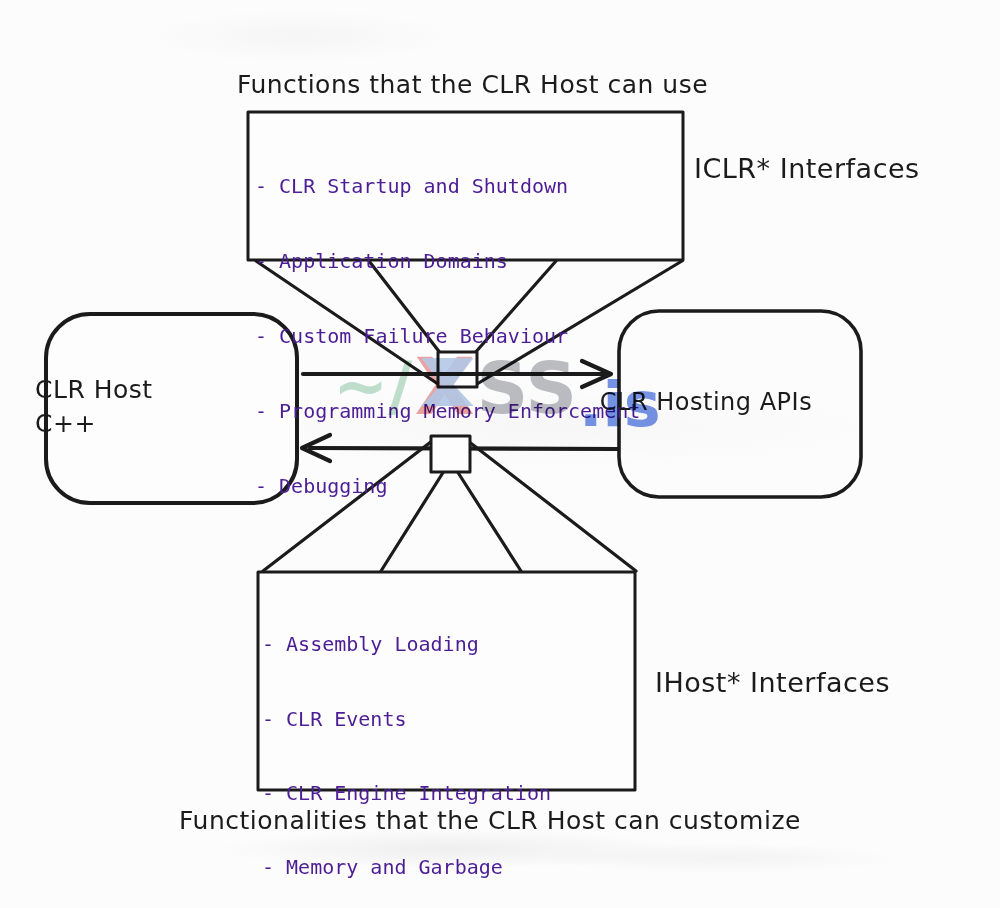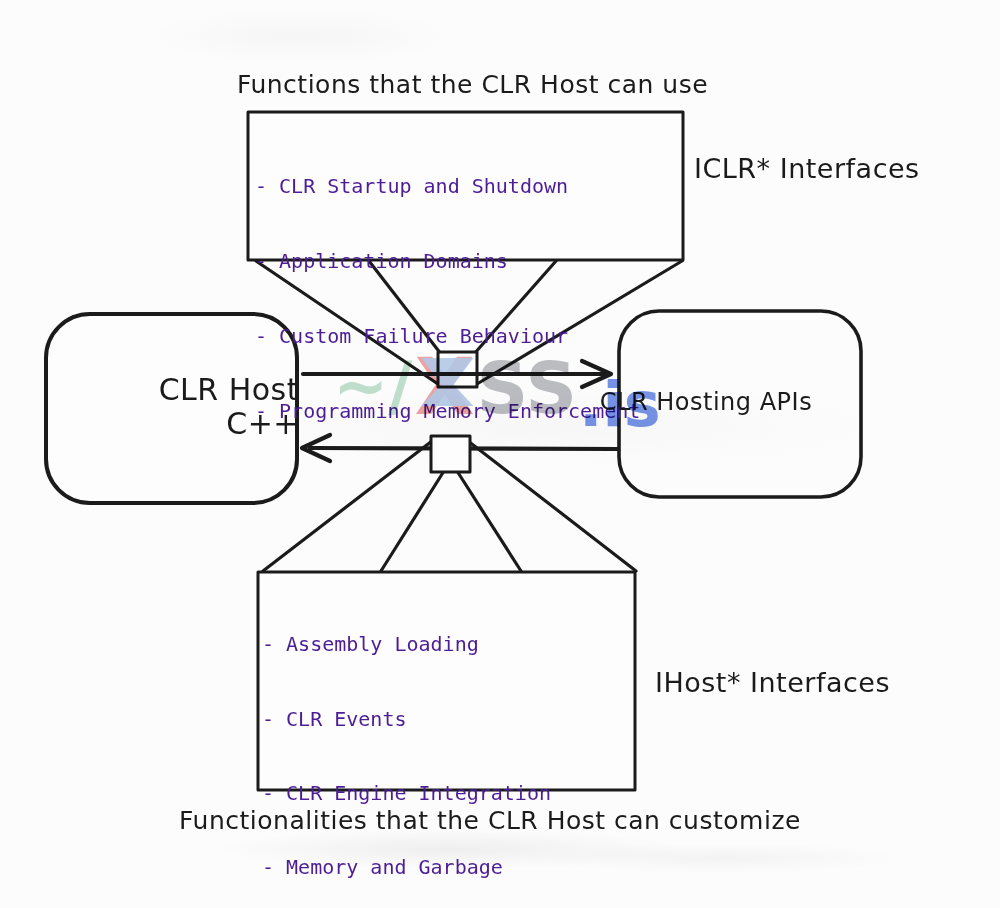--- a/index.html
+++ b/index.html
@@ -22,21 +22,21 @@
   
   .hand{
     font-family:"DejaVu Sans", sans-serif;
     letter-spacing:0.5px;
     color:#1b1b1b;
   }
   .caption-top   {left:210px;top:70px;width:525px;text-align:center;font-size:25px;}
   .caption-bottom{left:160px;top:806px;width:660px;text-align:center;font-size:25px;}
   .label-iclr    {left:694px;top:153px;width:260px;font-size:27px;}
   .label-ihost   {left:655px;top:667px;width:260px;font-size:27px;}
-  .clr-host-text {left:48px;top:373px;width:251px;text-align:right;font-size:30px;line-height:34px;}
+  .clr-host-text {left:35px;top:373px;width:251px;text-align:left;font-size:25px;line-height:34px;}
   .hosting-text  {left:585px;top:388px;width:242px;text-align:center;font-size:24px;}
   
   .mono-list{
     font-family:"DejaVu Sans Mono", monospace;
     font-size:20px;line-height:25px;color:#4c1d95;
     white-space:pre;
   }
   .functions-list{left:255px;top:124px;width:420px;}
   .customize-list{left:262px;top:583px;width:366px;line-height:24.7px;}
   
@@ -106,20 +106,21 @@
 
   <div class="txt hand caption-top">Functions that the CLR Host can use</div>
 
   <div class="txt hand label-iclr">ICLR* Interfaces</div>
 
   <div class="txt mono-list functions-list">
     <div>- CLR Startup and Shutdown</div>
     <div>- Application Domains</div>
     <div>- Custom Failure Behaviour</div>
     <div>- Programming Memory Enforcement</div>
+    <div>- Debugging</div>
   </div>
 
   <div class="txt hand clr-host-text">
     <div>CLR Host</div>
     <div>C++</div>
   </div>
 
   <div class="txt hand hosting-text">CLR Hosting APIs</div>
 
   <div class="txt mono-list customize-list">

